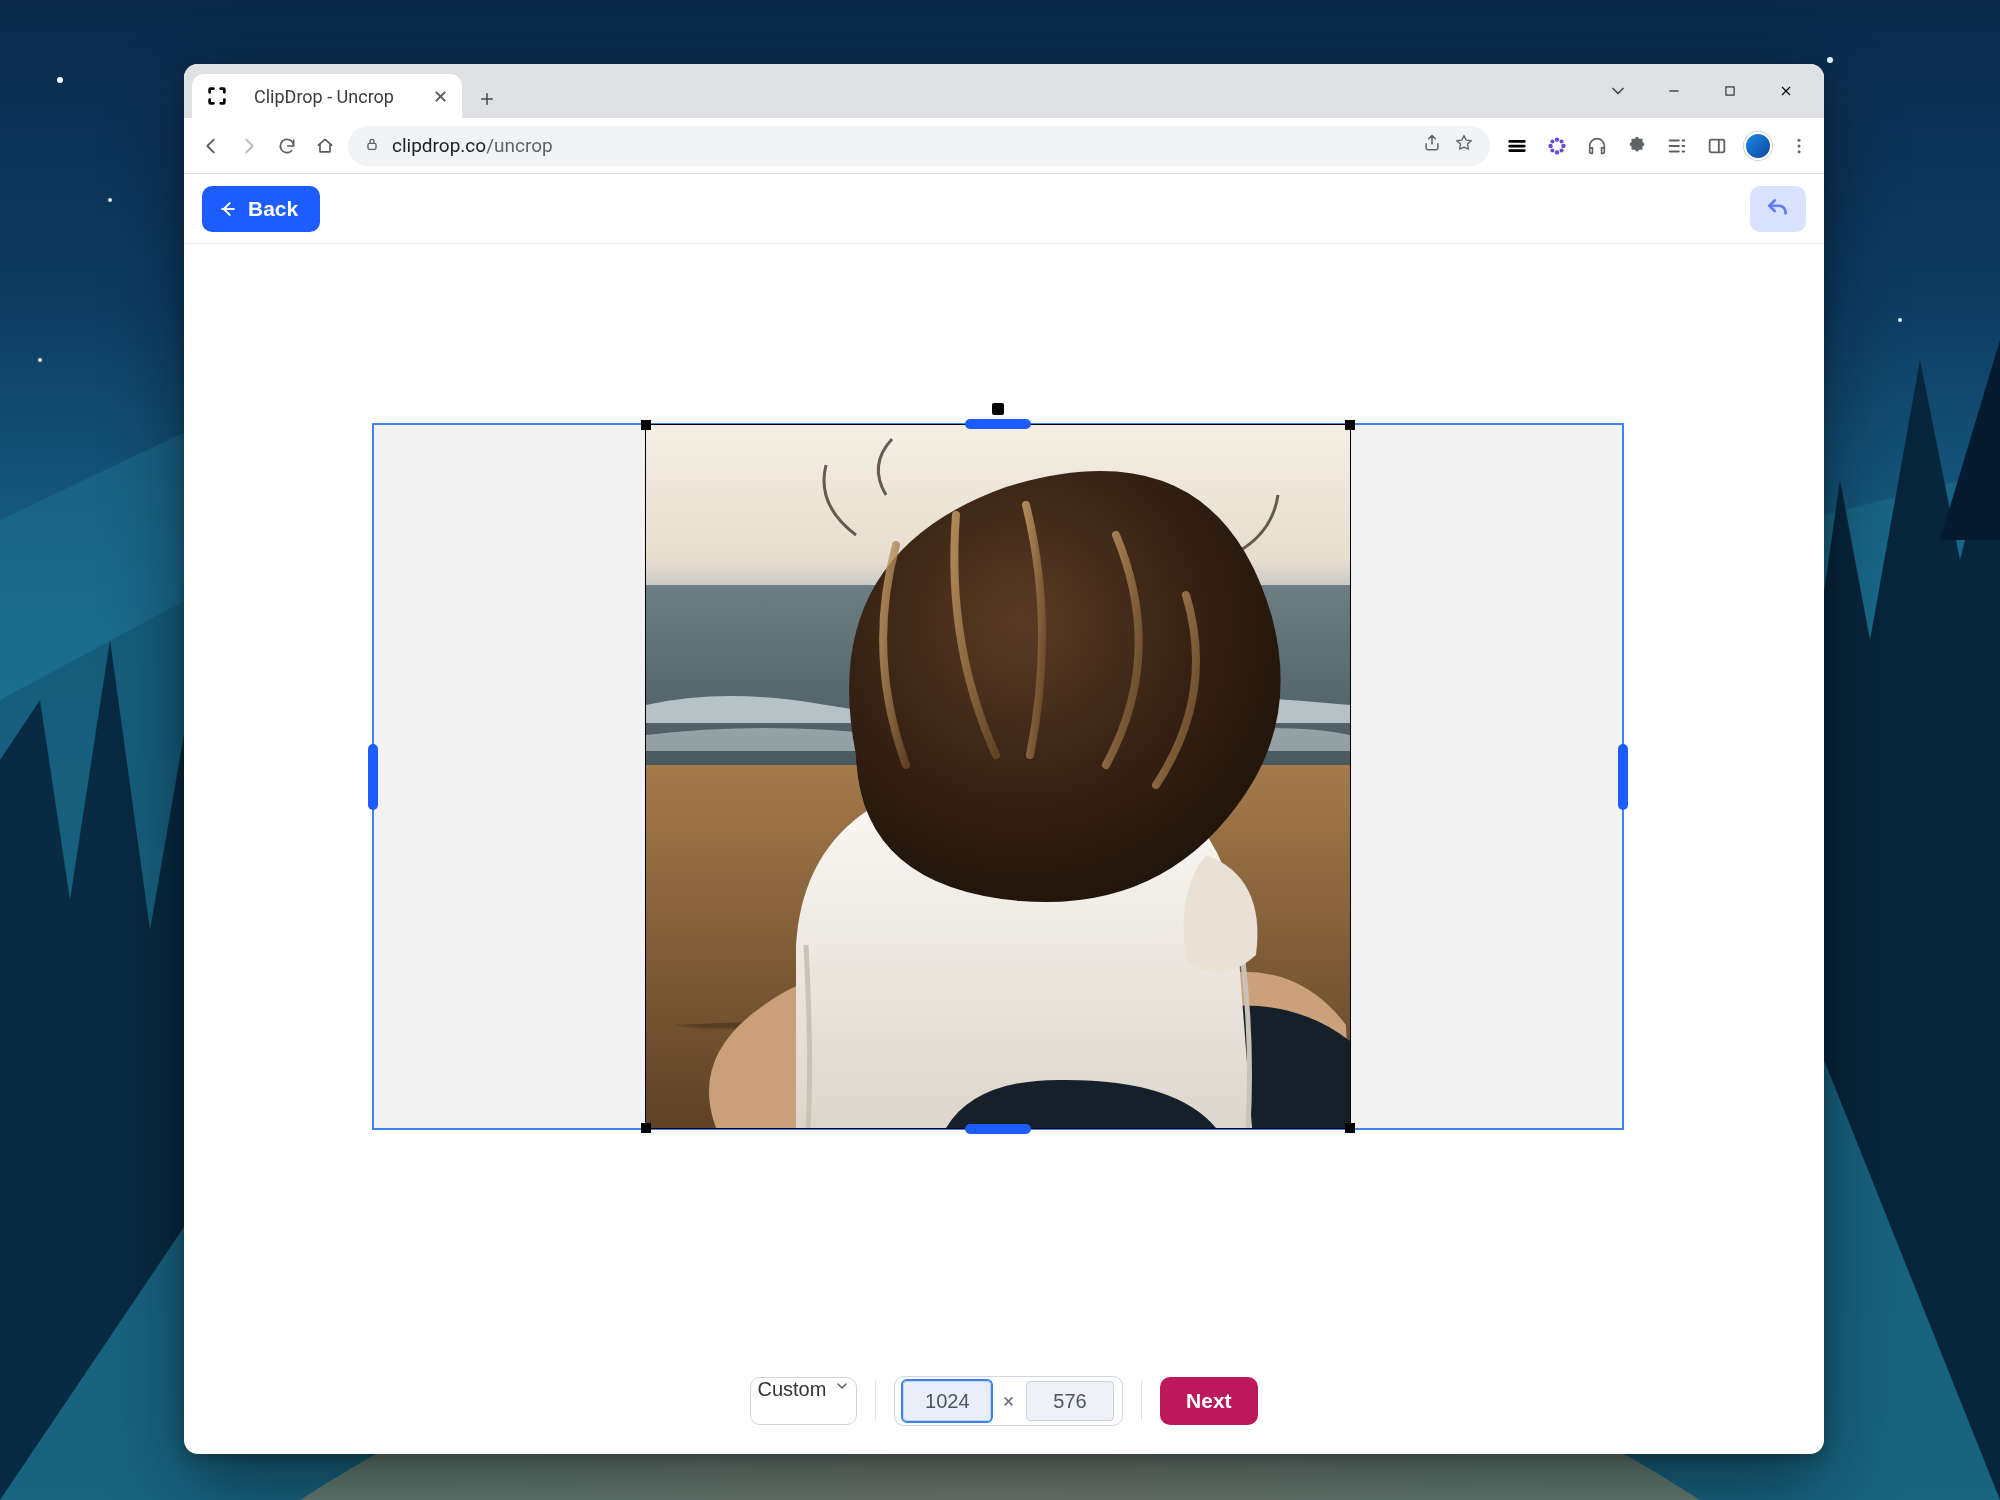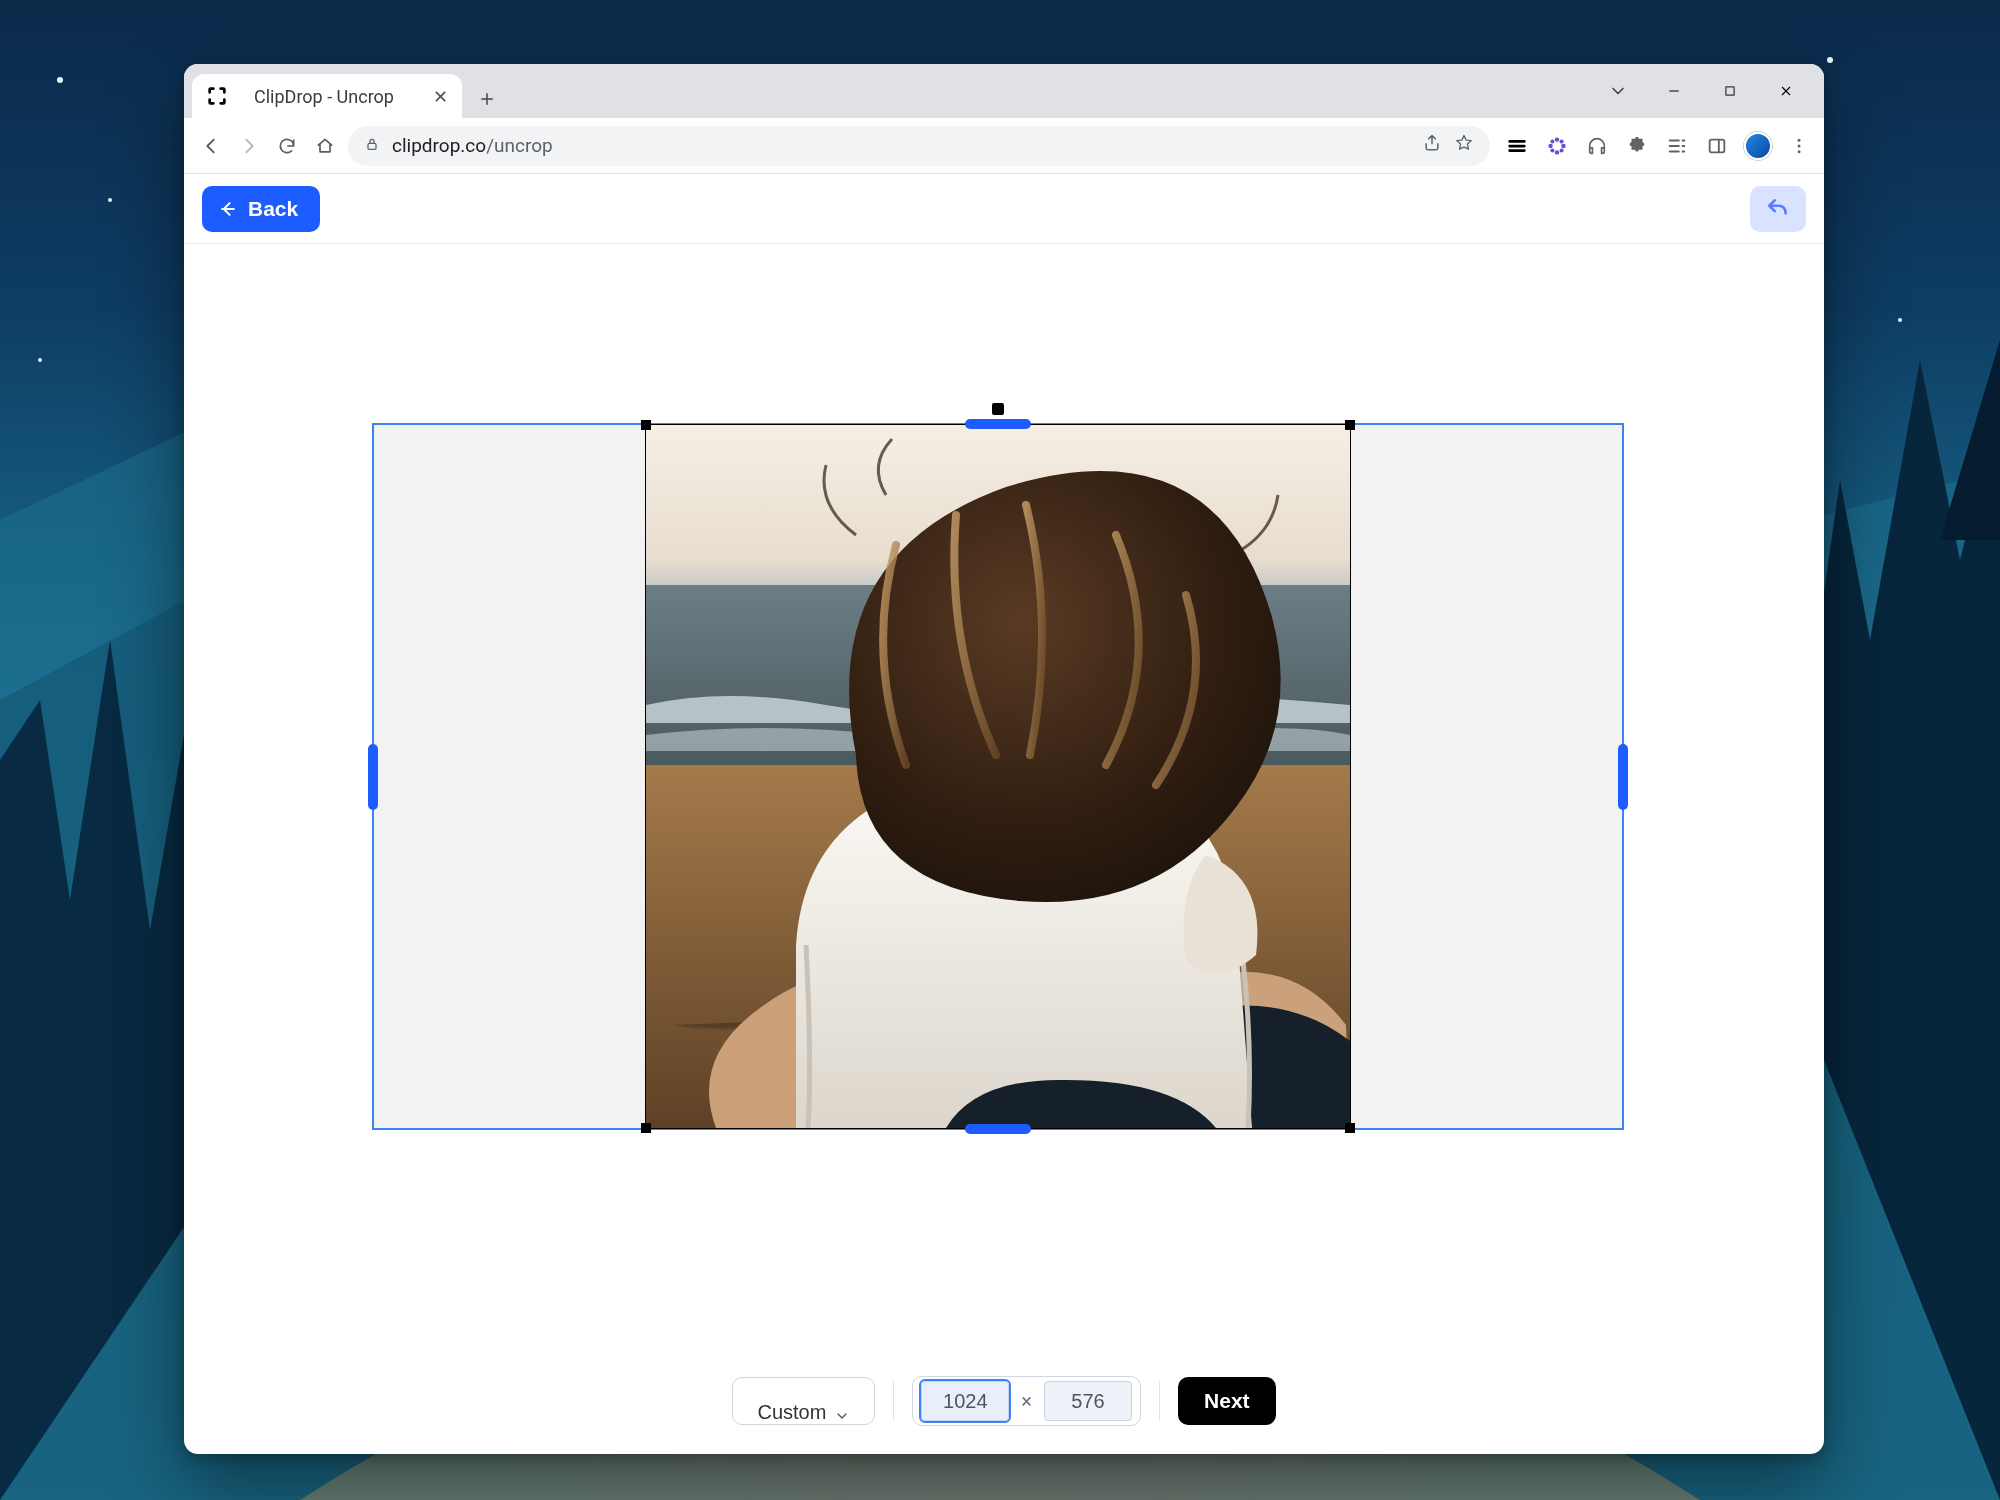--- a/index.html
+++ b/index.html
@@ -130,36 +130,36 @@
   .corner.tr { right:-5px; top:-5px; }
   .corner.bl { left:-5px;  bottom:-5px; }
   .corner.br { right:-5px; bottom:-5px; }
 
   
   .bottom-bar {
     position:absolute; left:0; right:0; bottom:28px;
     display:flex; align-items:center; justify-content:center; gap:18px;
   }
   .aspect-btn {
-    height:48px; padding:0 24px;
+    height:48px; padding:0 6px;
     border:1.5px solid #d5d5d5; border-radius:10px; background:#fff;
-    display:inline-flex; align-items:flex-end; gap:8px;
+    display:inline-flex; align-items:flex-start; gap:8px;
     font-size:20px; color:#333;
   }
   .vline { width:1px; height:40px; background:#e2e2e2; }
   .dim-group { display:inline-flex; align-items:center; gap:12px; border:1.5px solid #cfd6e4; border-radius:10px; padding:4px 8px;}
   .dim-input {
     width:88px; height:40px; border-radius:4px; text-align:center;
     font-size:20px; color:#4b5563; border:1px solid #c9d2e3; background:#eef1f7;
   }
   .dim-input.active { outline:2px solid #3b82f6; background:#e9eefb; }
   .dim-x { color:#6b7280; font-size:20px; }
   .next-btn {
     height:48px; padding:0 26px; border:0; border-radius:10px;
-    background:#000000; color:#fff; font-size:21px; font-weight:600;
+    background:#be185d; color:#fff; font-size:21px; font-weight:600;
   }
 </style>
 </head>
 <body>
 
 <div class="wallpaper">
   <svg viewBox="0 0 2000 1500" preserveAspectRatio="xMidYMid slice">
 
     <path d="M0 520 L210 420 L420 540 L720 430 L1020 560 L1340 460 L1650 560 L2000 470 L2000 1500 L0 1500 Z" fill="#1c6e8d" opacity=".6"></path>
     <path d="M0 700 L260 560 L520 720 L800 580 L1100 740 L1440 600 L1750 740 L2000 640 L2000 1500 L0 1500 Z" fill="#155a78" opacity=".8"></path>

